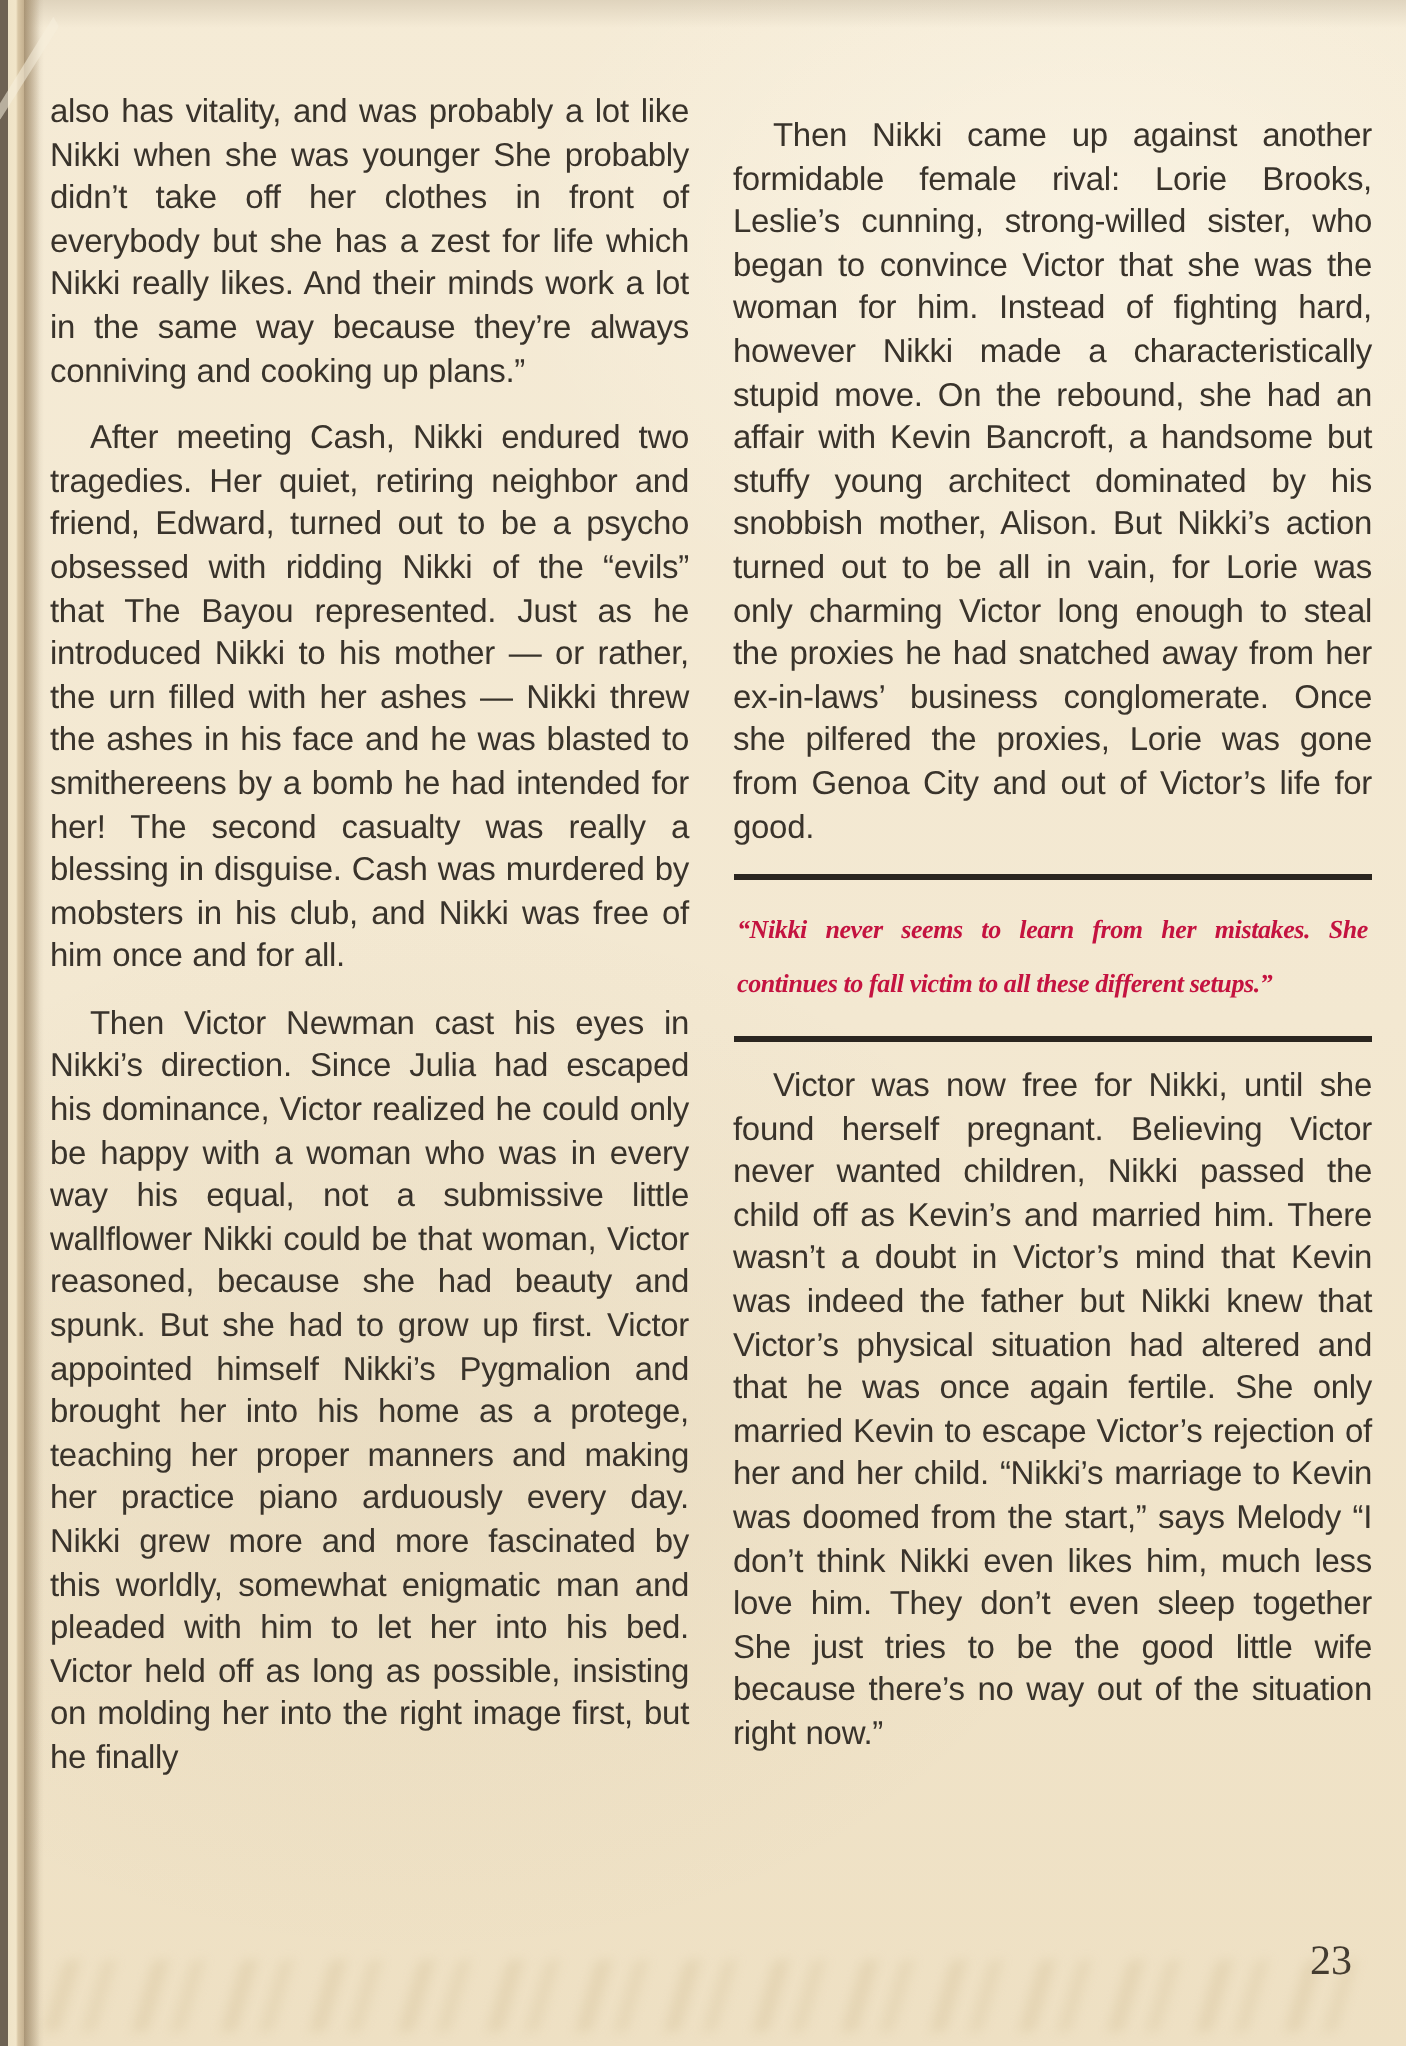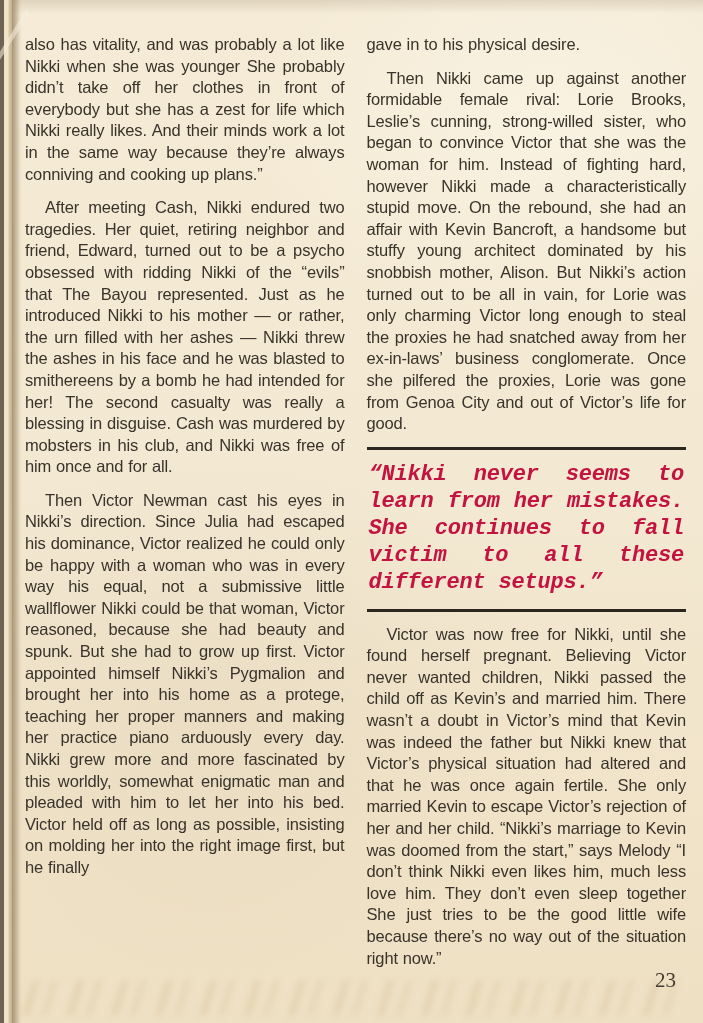--- a/index.html
+++ b/index.html
@@ -46,21 +46,21 @@
     clip-path:polygon(0 0,100% 0,0 100%);
     background:linear-gradient(135deg,#182argba 0%,#21352c 0%,var(--cover-teal) 65%,#4c665a 100%);
   }
   .corner::after{
     content:"";position:absolute;left:0;top:0;width:46px;height:60px;
     clip-path:polygon(0 86%,58% 14%,64% 22%,0 100%);
     background:rgba(245,238,220,.55);
   }
 
   .content{
-    position:absolute;left:25px;top:34px;width:661px;
+    position:absolute;left:25px;top:46px;width:661px;
     display:flex;gap:22px;
   }
   .col{flex:1 1 0;min-width:0;}
 
   .para{
     color:var(--ink);
     font-size:16.5px;line-height:21.6px;
     text-align:justify;
     letter-spacing:-0.15px;
     word-spacing:0.5px;
@@ -68,23 +68,23 @@
   .para.indent{text-indent:20px;margin-top:12px;}
   .para .bold{font-weight:normal;}
 
   .pullquote{
     margin:12px 0 9px;
     border-top:3px solid var(--rule);
     border-bottom:3px solid var(--rule);
     padding:11px 2px 13px;
   }
   .pq-text{
-    font-family:Liberation Mono, monospace;
+    font-family:Liberation Serif, serif;
     font-style:italic;font-weight:bold;
-    font-size:22px;line-height:27px;
+    font-size:13px;line-height:27px;
     color:var(--quote-red);
     text-align:justify;
     letter-spacing:-0.2px;
   }
 
   .page-number{
     position:absolute;right:27px;bottom:30px;
     font-family:"Liberation Serif","DejaVu Serif",serif;
     font-size:21px;color:#443c30;
   }
@@ -113,21 +113,20 @@
   <div class="corner"></div>
 
   <div class="content">
     <div class="col">
         <p class="para"><span>also has vitality, and was probably a lot like Nikki when she was younger She probably didn’t take off her clothes in front of everybody but she has a zest for life which Nikki really likes. And their minds work a lot in the same way because they’re always conniving and cooking up plans.”</span></p>
         <p class="para indent"><span>After meeting Cash, Nikki endured two tragedies. Her quiet, retiring neighbor and friend, Edward, turned out to be a psycho obsessed with ridding Nikki of the “evils” that The Bayou represented. Just as he introduced Nikki to his mother — or rather, the urn filled with her ashes — Nikki threw the ashes in his face and he was blasted to smithereens by a bomb he had intended for her! The second casualty was really a blessing in disguise. Cash was murdered by mobsters in his club, and Nikki was free of him once and for all.</span></p>
         <p class="para indent"><span>Then Victor Newman cast his eyes in Nikki’s direction. Since Julia had escaped his dominance, Victor realized he could only be happy with a woman who was in every way his equal, not a submissive little wallflower Nikki could be that woman, Victor reasoned, because she had beauty and spunk. But she had to grow up first. Victor appointed himself Nikki’s Pygmalion and brought her into his home as a protege, teaching her proper manners and making her practice piano arduously every day. Nikki grew more and more fascinated by this worldly, somewhat enigmatic man and pleaded with him to let her into his bed. Victor held off as long as possible, insisting on molding her into the right image first, but he finally</span></p>
       </div>
     <div class="col">
       <div>
-          <p class="para"><span>gave in to his physical desire.</span></p>
           <p class="para indent"><span>Then Nikki came up against another formidable female rival: Lorie Brooks, Leslie’s cunning, strong-willed sister, who began to convince Victor that she was the woman for him. Instead of fighting hard, however Nikki made a characteristically stupid move. On the rebound, she had an affair with Kevin Bancroft, a handsome but stuffy young architect dominated by his snobbish mother, Alison. But Nikki’s action turned out to be all in vain, for Lorie was only charming Victor long enough to steal the proxies he had snatched away from her ex-in-laws’ business conglomerate. Once she pilfered the proxies, Lorie was gone from Genoa City and out of Victor’s life for good.</span></p>
         </div>
       <div class="pullquote">
         <p class="pq-text">“Nikki never seems to learn from her mistakes. She continues to fall victim to all these different setups.”</p>
       </div>
       <div>
           <p class="para indent"><span>Victor was now free for Nikki, until she found herself pregnant. Believing Victor never wanted children, Nikki passed the child off as Kevin’s and married him. There wasn’t a doubt in Victor’s mind that Kevin was indeed the father but Nikki knew that Victor’s physical situation had altered and that he was once again fertile. She only married Kevin to escape Victor’s rejection of her and her child. “Nikki’s marriage to Kevin was doomed from the start,” says Melody “I don’t think Nikki even </span><span class="bold">likes</span><span> him, much less love him. They don’t even sleep together She just tries to be the good little wife because there’s no way out of the situation right now.”</span></p>
         </div>
     </div>
   </div>

